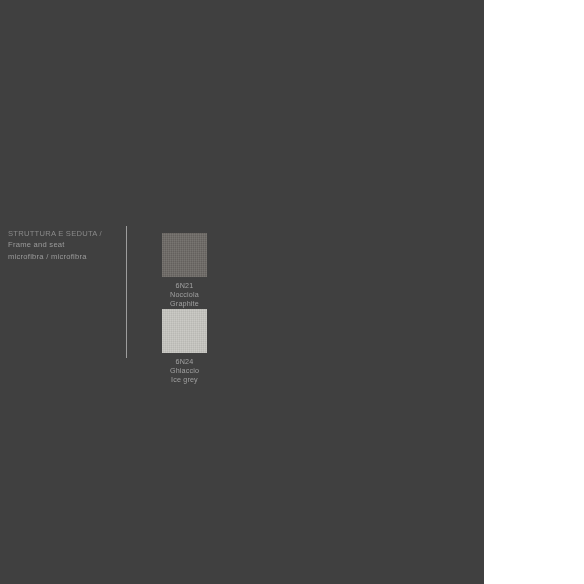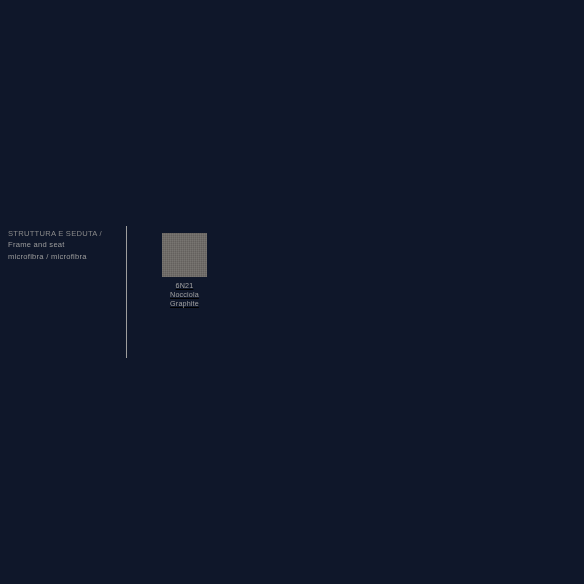--- a/index.html
+++ b/index.html
@@ -9,23 +9,23 @@
   }
   body {
     width: 584px;
     height: 584px;
     background: #ffffff;
     font-family: "Liberation Sans", sans-serif;
     overflow: hidden;
   }
   #sheet {
     position: relative;
-    width: 584px;
+    width: 484px;
     height: 584px;
-    background: #0f172a;
+    background: #404040;
   }
 
   
   .category-block {
     position: absolute;
     left: 8px;
     top: 228px;
     width: 112px;
   }
   .cat-line {
@@ -52,21 +52,20 @@
     background: #9d9d9d;
   }
 
   
   .swatch-row {
     position: absolute;
     left: 162px;
     top: 233px;
     display: flex;
     flex-direction: column;
-    text-decoration: underline;
   }
   .swatch-cell {
     width: 45px;
     margin-right: 41.7px;
     display: flex;
     flex-direction: column;
     align-items: center;
   }
   .swatch-cell:last-child {
     margin-right: 0;
@@ -120,15 +119,23 @@
 
   <div class="swatch-row" id="swatch-row">
       <div class="swatch-cell">
         <div class="swatch-chip" style="background: rgb(107, 103, 99);"></div>
         <div class="swatch-caption">
           <div class="cap-line code">6N21</div>
           <div class="cap-line name-it">Nocciola</div>
           <div class="cap-line name-en">Graphite</div>
         </div>
       </div>
+      <div class="swatch-cell">
+        <div class="swatch-chip" style="background: rgb(198, 197, 192);"></div>
+        <div class="swatch-caption">
+          <div class="cap-line code">6N24</div>
+          <div class="cap-line name-it">Ghiaccio</div>
+          <div class="cap-line name-en">Ice grey</div>
+        </div>
+      </div>
     </div>
 
 </div>
 
 </body></html>

